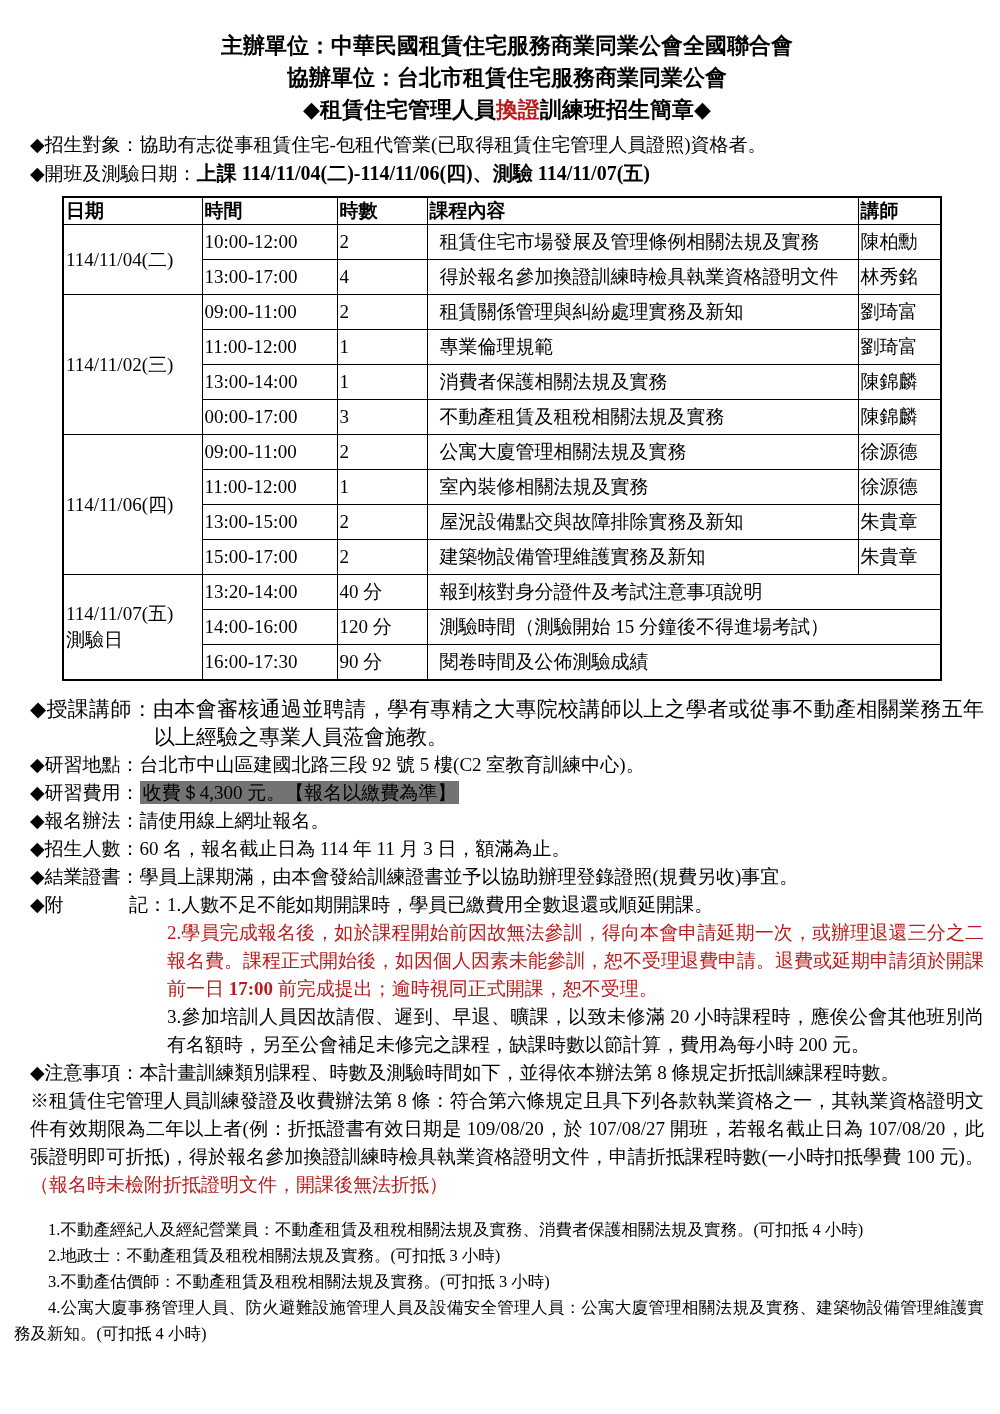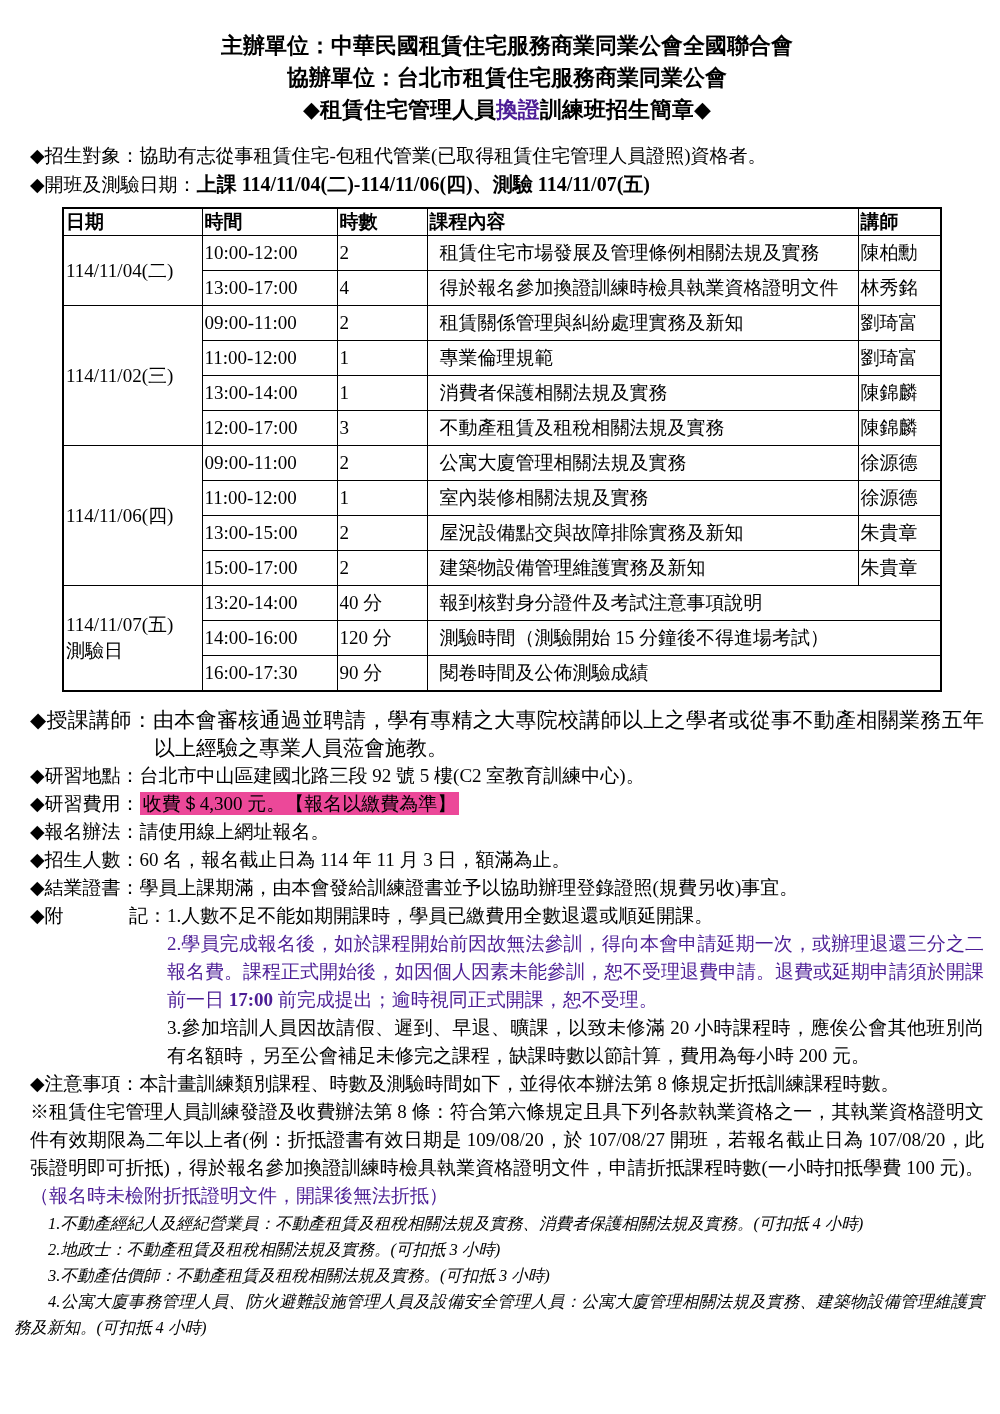--- a/index.html
+++ b/index.html
@@ -6,22 +6,22 @@
   html, body { background: #ffffff; }
   body {
     width: 1000px; height: 1414px;
     overflow: hidden;
     font-family: "Liberation Serif", "DejaVu Serif", serif;
     color: #000;
   }
   .page { padding: 30px 16px 10px 30px; }
 
   
-  .title-block { text-align: center; font-weight: bold; font-size: 22px; line-height: 32px; margin-bottom: 16px; }
-  .red { color: #4c1d95; }
+  .title-block { text-align: center; font-weight: bold; font-size: 22px; line-height: 32px; margin-bottom: 5px; }
+  .red { color: #b91c1c; }
 
   
   .para { font-size: 19px; line-height: 28px; text-align: justify; }
   .para.bold-val b { font-size: 20px; }
 
   
   table.course {
     border-collapse: collapse;
     width: 878px;
     margin: 8px 0 14px 32px;
@@ -35,33 +35,33 @@
     vertical-align: middle;
     padding: 0 2px;
   }
   table.course th { height: 27px; font-weight: bold; }
   table.course td { height: 35px; }
   table.course td.content { text-align: left; padding-left: 12px; margin-left: 20px; }
   .date-note { display: block; }
 
   
   .hang { padding-left: 124px; text-indent: -124px; font-size: 21px; line-height: 28px; text-align: justify; }
-  .hl { background: #ec4899; padding: 1px 3px; }
+  .hl { background: #737373; padding: 1px 3px; }
 
   
   .notes { display: flex; font-size: 19px; line-height: 28px; }
   .notes-label { flex: 0 0 137px; display: flex; justify-content: space-between; }
   .notes-body { flex: 1; }
   .notes-body p { text-align: justify; }
 
   
   .attention, .rule { font-size: 19px; line-height: 28px; text-align: justify; }
 
   
-  .deductions { margin-left: -16px; margin-top: 1px; font-style: italic; }
+  .deductions { margin-left: -16px; margin-top: 18px; }
   .deductions p { font-size: 16.5px; line-height: 26px; text-align: justify; text-indent: 34px; }
 </style>
 </head>
 <body>
 
 <div class="page">
 
   <div class="title-block">
     <div>主辦單位：中華民國租賃住宅服務商業同業公會全國聯合會</div>
     <div>協辦單位：台北市租賃住宅服務商業同業公會</div>
@@ -115,21 +115,21 @@
       <td class="content">專業倫理規範</td>
       <td>劉琦富</td>
     </tr>
     <tr>
       <td>13:00-14:00</td>
       <td>1</td>
       <td class="content">消費者保護相關法規及實務</td>
       <td>陳錦麟</td>
     </tr>
     <tr>
-      <td>12:00-17:00</td>
+      <td>00:00-17:00</td>
       <td>3</td>
       <td class="content">不動產租賃及租稅相關法規及實務</td>
       <td>陳錦麟</td>
     </tr>
 
     <tr>
       <td rowspan="4">114/11/06(四)</td>
       <td>09:00-11:00</td>
       <td>2</td>
       <td class="content">公寓大廈管理相關法規及實務</td>

